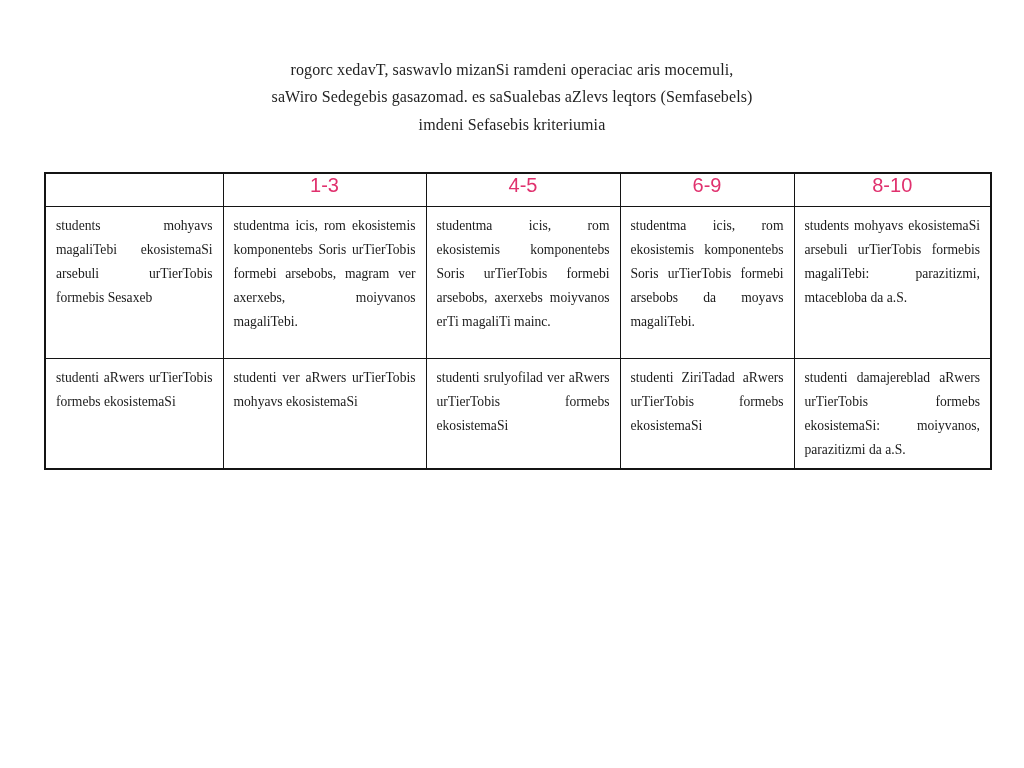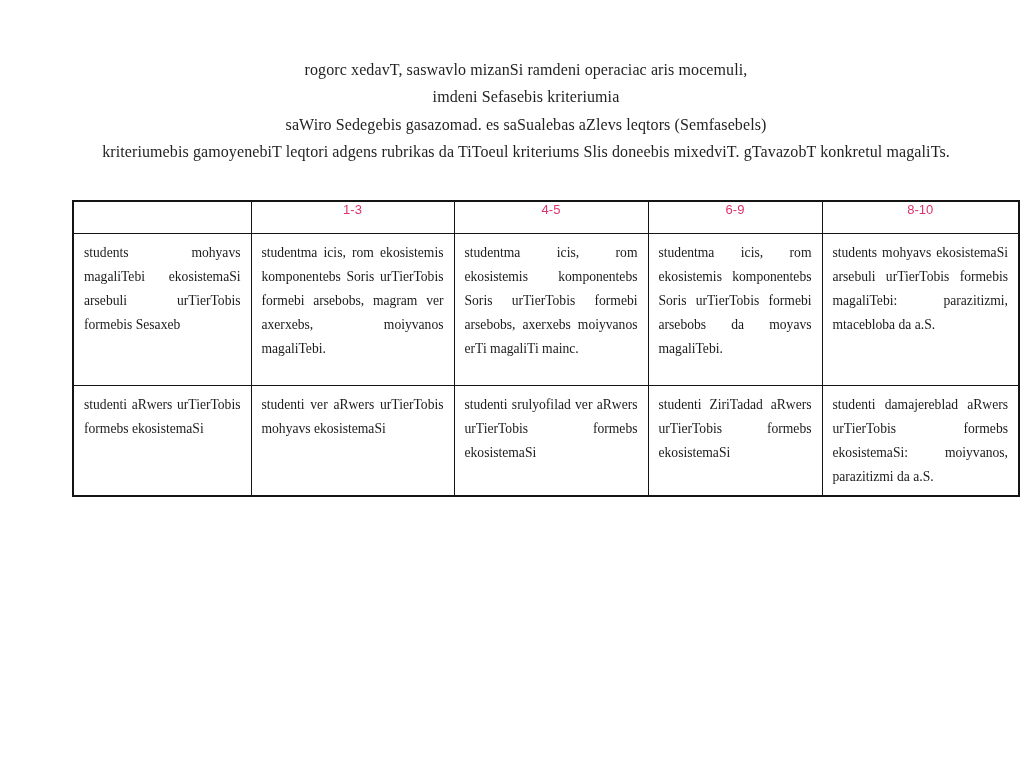--- a/index.html
+++ b/index.html
@@ -5,21 +5,20 @@
   * { margin: 0; padding: 0; box-sizing: border-box; }
   html, body { background: #ffffff; }
   .page {
     position: relative;
     width: 1024px;
     height: 701px;
     background: #ffffff;
     font-family: "Liberation Serif", "DejaVu Serif", serif;
     color: #1f1f1f;
     overflow: hidden;
-    padding-left: 28px;
   }
   .intro {
     padding-top: 56px;
     width: 100%;
     text-align: center;
   }
   .intro p {
     font-size: 16px;
     line-height: 27.4px;
     color: #1f1f1f;
@@ -37,43 +36,42 @@
     border: 1.6px solid #141414;
     vertical-align: top;
     font-weight: normal;
   }
   table.rubric thead tr { height: 33px; }
   table.rubric tbody tr.row-1 { height: 152px; margin-top: 36px; }
   table.rubric tbody tr.row-2 { height: 106px; }
   th.score-header {
     text-align: center;
     vertical-align: middle;
-    font-size: 13px;
+    font-size: 20px;
     font-weight: bold;
     color: #e0316e;
     font-family: "Liberation Sans", sans-serif;
   }
   table.rubric td {
     padding: 7px 10px 6px 10px;
     font-size: 13.6px;
     line-height: 24px;
     text-align: justify;
     color: #1a1a1a;
   }
 </style>
 </head>
 <body>
 
 <div class="page">
 
   <div class="intro">
     <p>rogorc xedavT, saswavlo mizanSi ramdeni operaciac aris mocemuli,</p>
+    <p>saWiro Sedegebis gasazomad. es saSualebas aZlevs leqtors (Semfasebels)</p>
     <p>imdeni Sefasebis kriteriumia</p>
-    <p>saWiro Sedegebis gasazomad. es saSualebas aZlevs leqtors (Semfasebels)</p>
-    <p>kriteriumebis gamoyenebiT leqtori adgens rubrikas da TiToeul kriteriums Slis doneebis mixedviT. gTavazobT konkretul magaliTs.</p>
   </div>
 
   <table class="rubric">
     <colgroup>
       <col style="width:178px">
       <col style="width:203px">
       <col style="width:194px">
       <col style="width:174px">
       <col style="width:197px">
     </colgroup>

